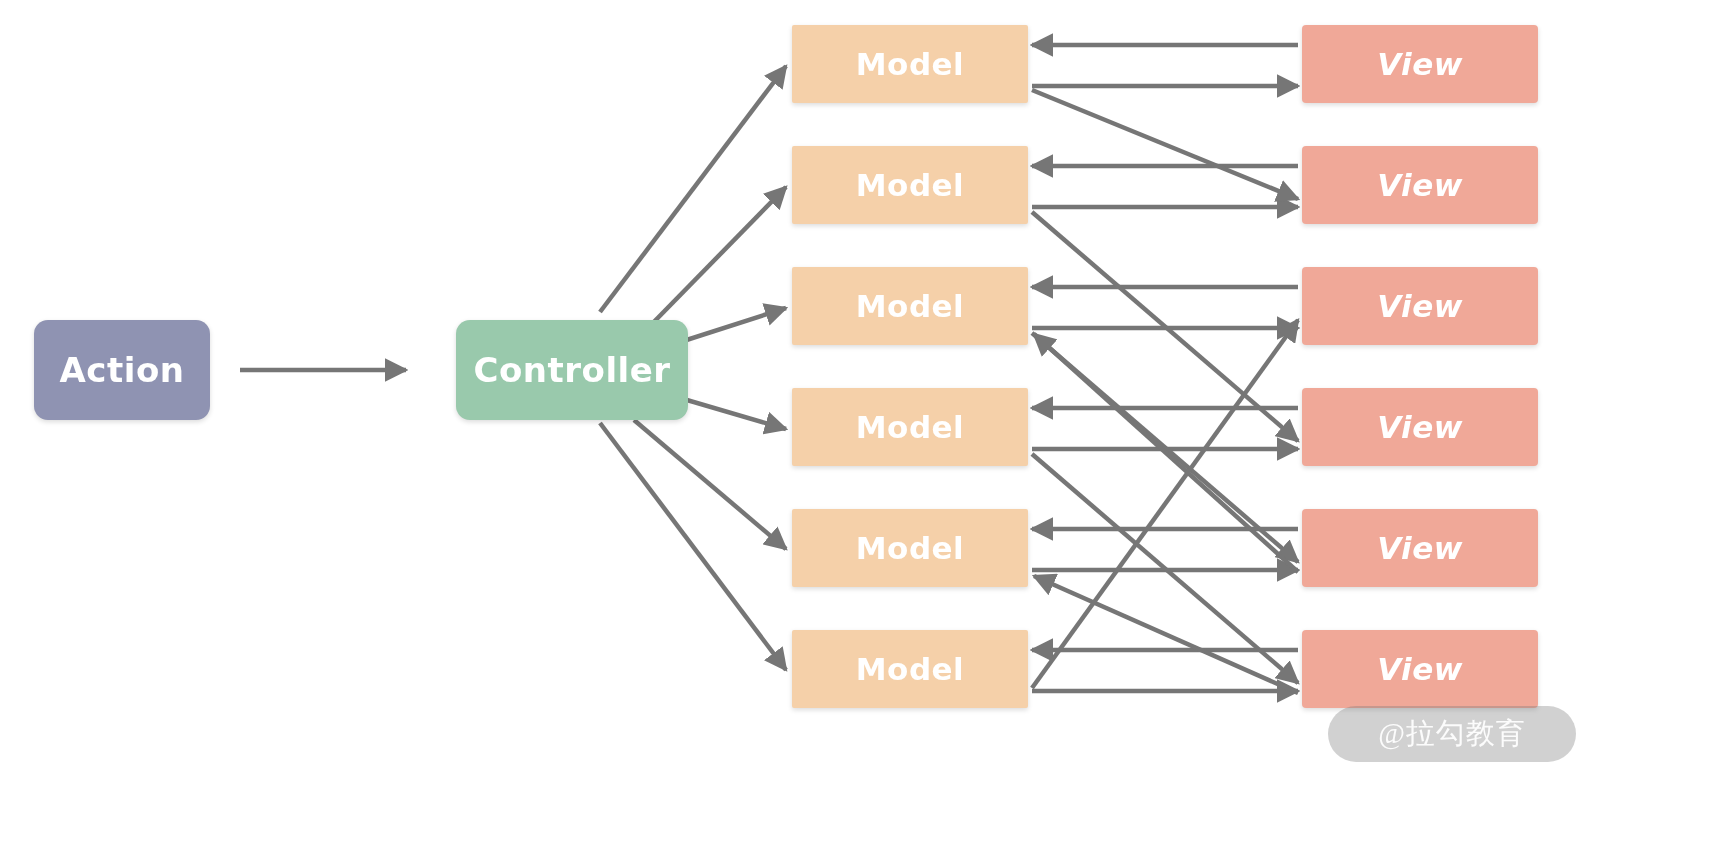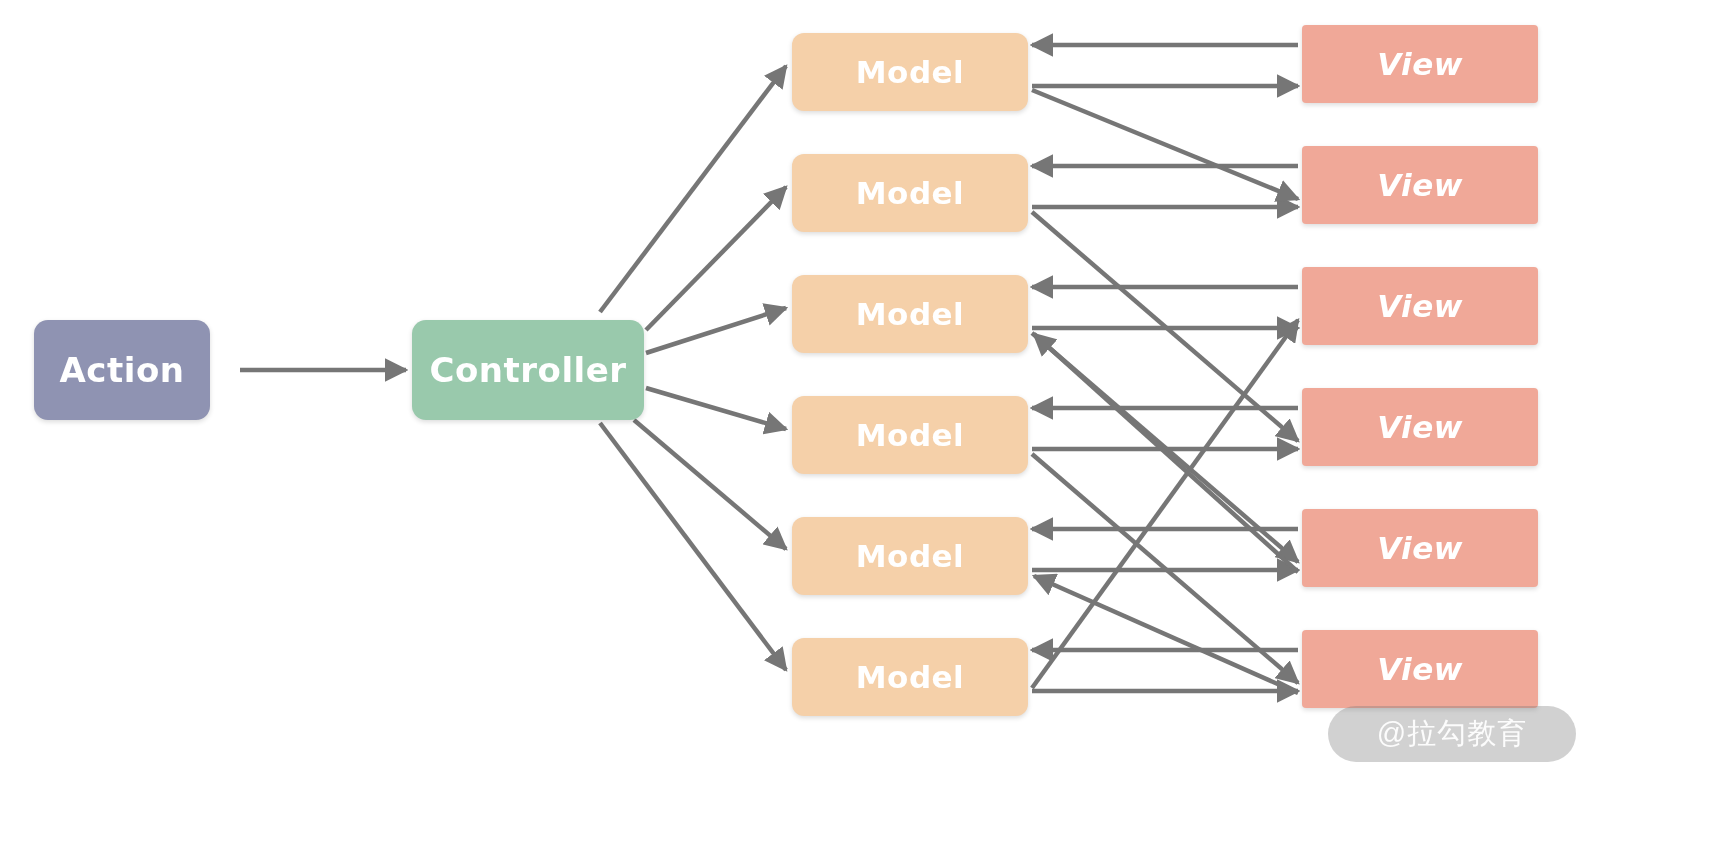--- a/index.html
+++ b/index.html
@@ -41,42 +41,42 @@
     box-sizing: border-box;
     box-shadow: 0 2px 5px rgba(0,0,0,0.14);
   }
   .node-action {
     border-radius: 14px;
     font-size: 34px;
   }
   .node-controller {
     border-radius: 14px;
     font-size: 34px;
+    margin-left: 44px;
   }
   .node-model {
-    border-radius: 12px;
+    border-radius: 2px;
     font-size: 31px;
-    margin-top: 8px;
   }
   .node-view {
     border-radius: 4px;
     font-size: 31px;
     font-style: italic;
   }
   .watermark {
     position: absolute;
     display: flex;
     align-items: center;
     justify-content: center;
     border-radius: 34px;
     background: rgba(120,120,120,0.34);
     color: rgba(255,255,255,0.92);
     font-size: 29px;
     letter-spacing: 1px;
-    font-family: Liberation Sans, sans-serif;
+    font-family: Liberation Serif, serif;
   }
 </style>
 </head>
 <body>
 
 <div id="stage">
 
   <svg class="edges" viewBox="0 0 1728 861" preserveAspectRatio="none">
     <defs>
       <marker id="arrow" viewBox="0 0 10 10" refX="9" refY="5" markerWidth="5.2" markerHeight="5.2" orient="auto-start-reverse">

